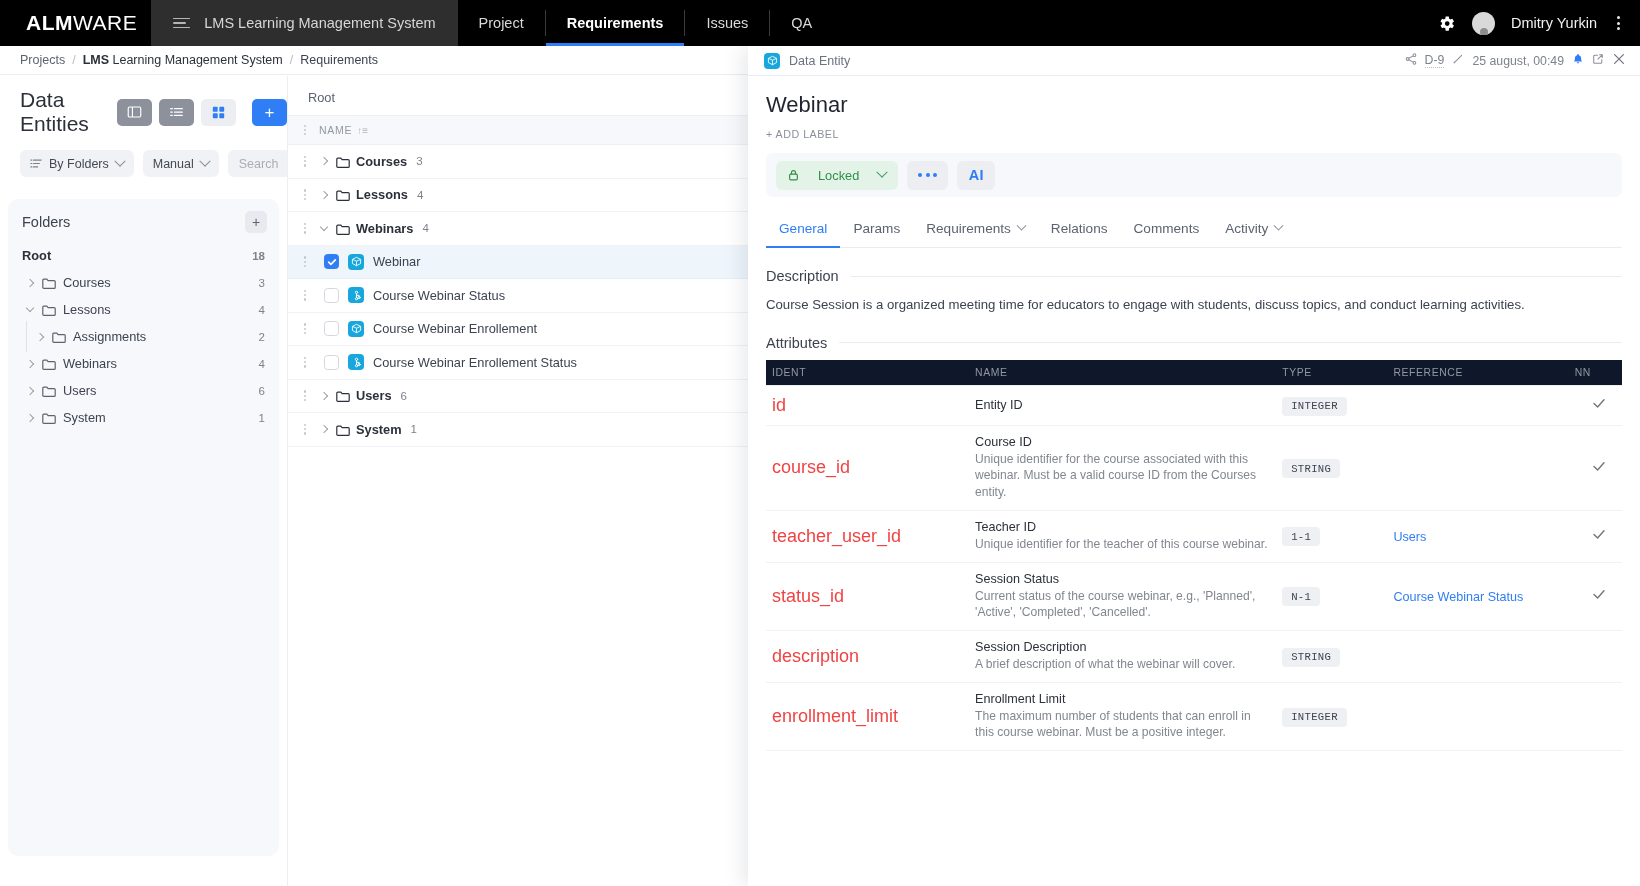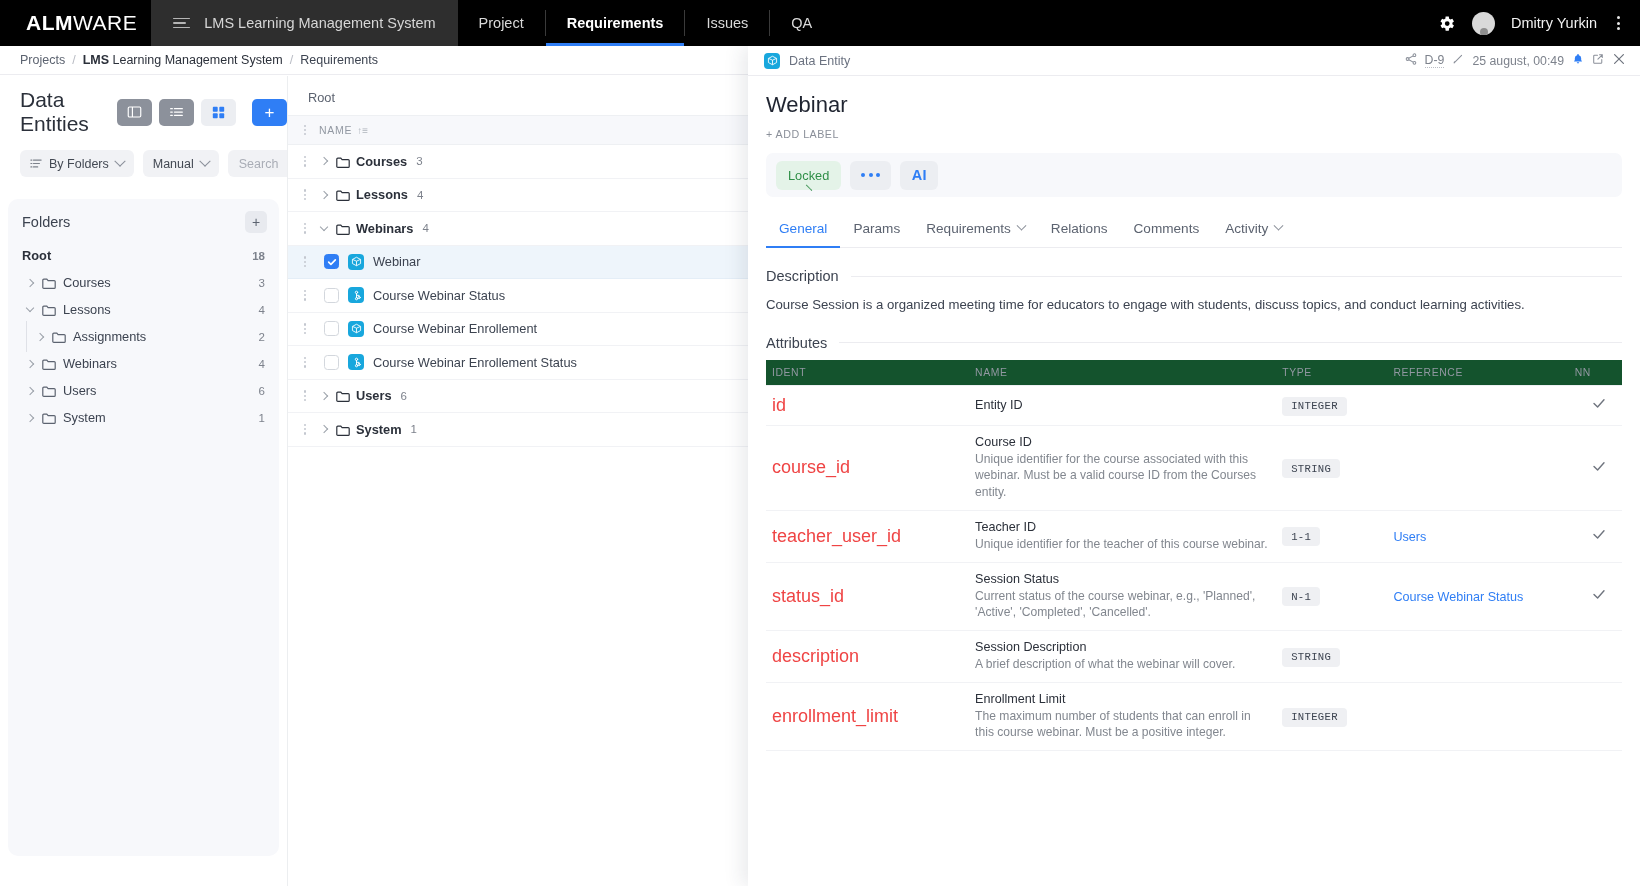--- a/index.html
+++ b/index.html
@@ -185,21 +185,21 @@
   .p-id { border-bottom: 1px dotted #b9bcc4; }
   .p-body { flex: 1; overflow: hidden; padding: 0 18px 0 18px; }
   .p-title { font-size: 22px; color: #1f2430; padding: 16px 0 0 0; }
   .addlabel { font-size: 10.7px; letter-spacing: .5px; color: #8a8f99; padding-top: 10px; }
   .actionbar {
     margin-top: 13px; background: #f7f8fb; border-radius: 7px; height: 44px;
     display: flex; align-items: center; gap: 9px; padding: 0 10px;
   }
   .locked {
     height: 29px; border-radius: 6px; background: #e4f3e8; color: #2f8f47; display: flex;
-    align-items: center; gap: 7px; padding: 0 12px; font-size: 12.8px; flex-direction: column;
+    align-items: center; gap: 19px; padding: 0 12px; font-size: 12.8px;
   }
   .locked .chev-sm { border-color: #4a9b5e; }
   .abtn {
     height: 29px; min-width: 38px; border-radius: 6px; background: #eceef2; display: flex;
     align-items: center; justify-content: center; gap: 3.5px; padding: 0 11px;
   }
   .abtn i { width: 4px; height: 4px; border-radius: 50%; background: #2f7ef5; display: block; }
   .ai-text { color: #2f7ef5; font-weight: 700; font-size: 14.5px; letter-spacing: .3px; }
 
   .tabs {
@@ -215,21 +215,21 @@
   }
   .tab .chev-sm { width: 7px; height: 7px; border-color: #8a8f99; }
 
   .sect { display: flex; align-items: center; gap: 12px; padding: 20px 0 0 0; }
   .sect-t { font-size: 14.5px; color: #3c4350; white-space: nowrap; }
   .sect-line { flex: 1; height: 1px; background: #ececf0; }
   .desc { font-size: 13.2px; color: #3c4350; line-height: 1.5; padding-top: 11px; }
 
   table.attrs { width: 100%; border-collapse: collapse; margin-top: 9px; }
   table.attrs thead th {
-    background: #14532d; font-size: 10.4px; letter-spacing: .6px; color: #9298a2; font-weight: 400;
+    background: #0f172a; font-size: 10.4px; letter-spacing: .6px; color: #9298a2; font-weight: 400;
     text-align: left; padding: 7px 6px; border-bottom: 1px solid #eef0f3;
   }
   table.attrs td { padding: 9px 6px; border-bottom: 1px solid #f1f2f5; vertical-align: middle; }
   .c-ident { width: 168px; font-size: 18px; color: #ef4444; }
   .c-name { width: 254px; }
   .c-type { width: 92px; }
   .c-ref { width: 150px; }
   .c-nn { width: 44px; text-align: right; padding-right: 16px !important; }
   .attr-name { font-size: 12.6px; color: #2b303a; }
   .attr-desc { font-size: 12.1px; color: #82878f; line-height: 1.38; margin-top: 2px; }

